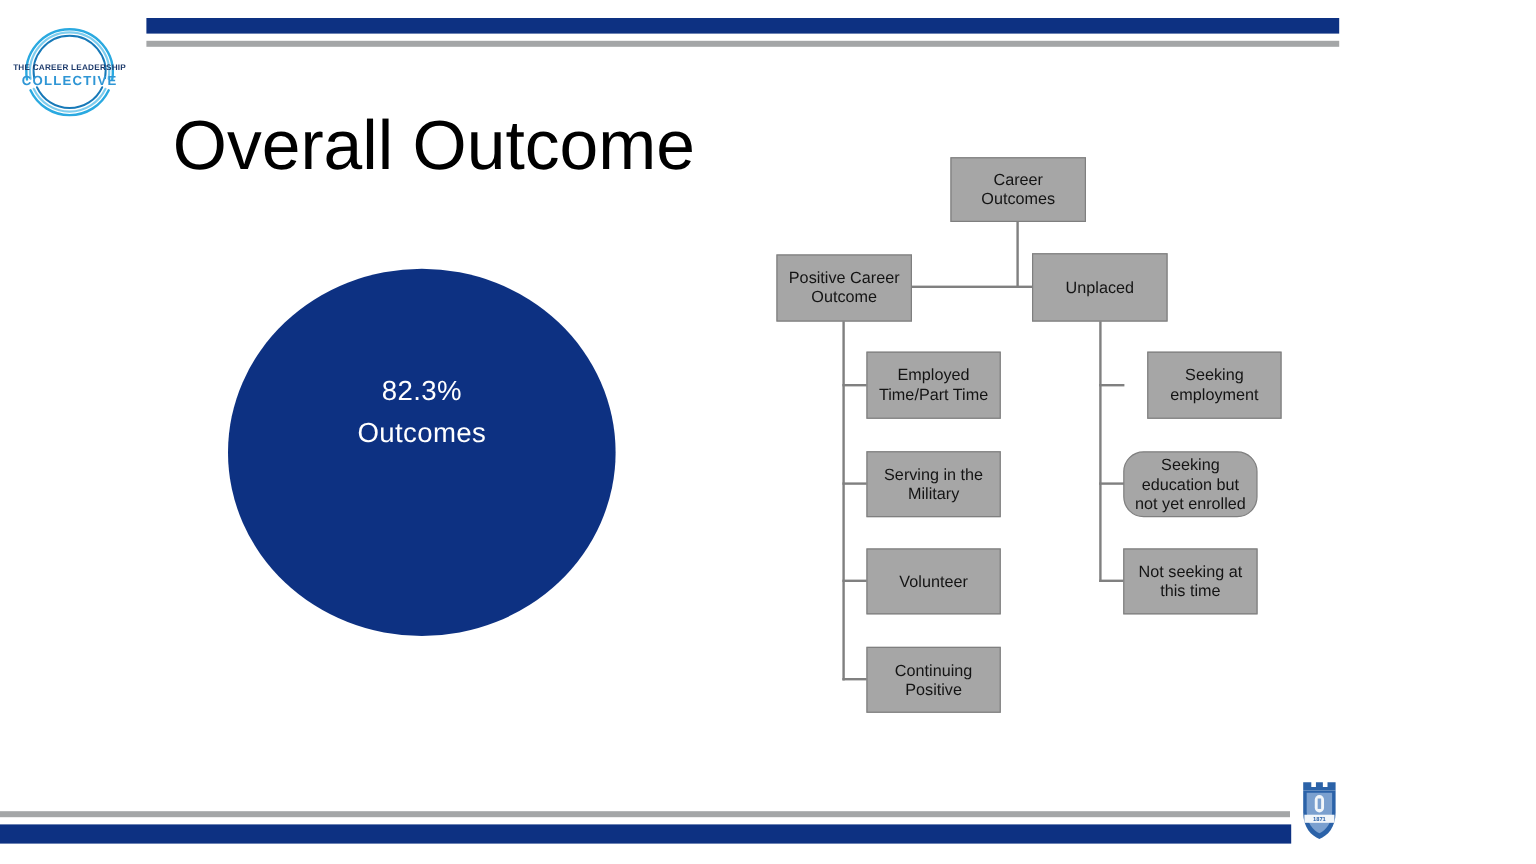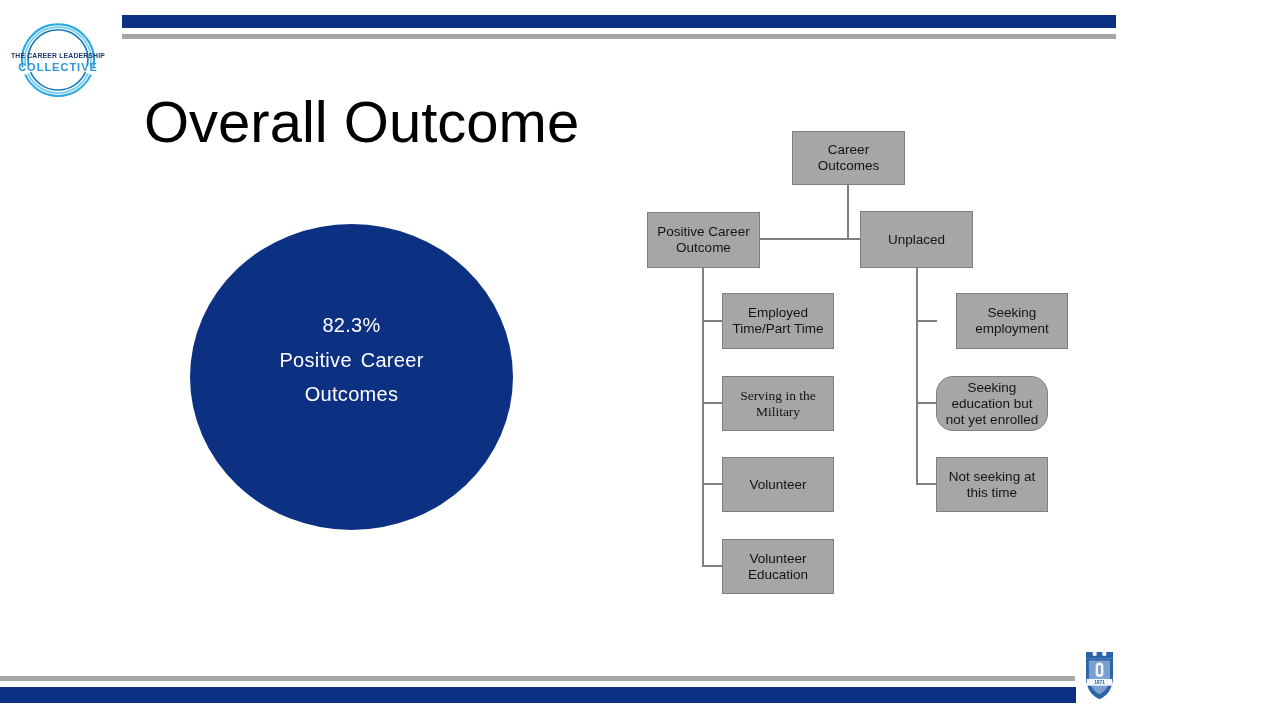--- a/index.html
+++ b/index.html
@@ -17,31 +17,31 @@
   .title{position:absolute;left:144px;top:70px;font-size:58px;line-height:64px;
          color:#000;font-weight:400;letter-spacing:0;white-space:nowrap;margin-top:20px;}
 
   
   .clc-logo{position:absolute;left:5px;top:18px;width:110px;height:84px;}
 
   
   .stat-circle{position:absolute;left:190px;top:224px;width:323px;height:306px;
                border-radius:50%;background:#0d3182;}
   .stat-text{position:absolute;top:84px;left:0;width:100%;text-align:center;
-             color:#fff;font-size:20px;line-height:34.5px;letter-spacing:.3px;word-spacing:3px;}
+             color:#fff;font-size:23px;line-height:34.5px;letter-spacing:.3px;word-spacing:3px;}
 
   
   .bx{position:absolute;box-sizing:border-box;background:#a6a6a6;border:1px solid #7f7f7f;
       display:flex;align-items:center;justify-content:center;text-align:center;
       font-size:13.5px;line-height:16px;color:#141414;padding:2px 5px;}
   .bx-root{left:792px;top:131px;width:113px;height:54px;}
   .bx-pos {left:647px;top:212px;width:113px;height:56px;}
   .bx-unp {left:860px;top:211px;width:113px;height:57px;}
   .bx-l1{left:722px;top:293px;width:112px;height:56px;}
-  .bx-l2{left:722px;top:376px;width:112px;height:55px;font-family:Liberation Serif, serif;}
+  .bx-l2{left:722px;top:376px;width:112px;height:55px;}
   .bx-l3{left:722px;top:457px;width:112px;height:55px;}
   .bx-l4{left:722px;top:539px;width:112px;height:55px;}
   .bx-r1{left:936px;top:293px;width:112px;height:56px;margin-left:20px;}
   .bx-r2{left:936px;top:376px;width:112px;height:55px;border-radius:17px;}
   .bx-r3{left:936px;top:457px;width:112px;height:55px;}
 
   
   .conn{position:absolute;background:#808080;}
   .c-v1{left:847px;top:185px;width:2px;height:55px;}
   .c-h1{left:760px;top:238px;width:101px;height:2px;}
@@ -78,21 +78,20 @@
     </g>
     <text x="53" y="40" text-anchor="middle" font-size="6.8" font-weight="bold" letter-spacing="0.2" fill="#1d3a6b">THE CAREER LEADERSHIP</text>
     <text x="53" y="53" text-anchor="middle" font-size="11" font-weight="600" letter-spacing="1" fill="#2f96d5">COLLECTIVE</text>
   </svg>
 
   <div class="title">Overall Outcome</div>
 
   <div class="stat-circle">
     <div class="stat-text">
       <div>82.3%</div>
-      <div>Positive Career</div>
       <div>Outcomes</div>
     </div>
   </div>
 
   <div class="conn c-v1"></div>
   <div class="conn c-h1"></div>
   <div class="conn c-v2"></div>
   <div class="conn c-v3"></div>
   <div class="conn c-sl y1"></div>
   <div class="conn c-sl y2"></div>
@@ -114,21 +113,21 @@
   <div class="bx bx-l1">
     <span>Employed Time/Part Time</span>
   </div>
   <div class="bx bx-l2">
     <span>Serving in the Military</span>
   </div>
   <div class="bx bx-l3">
     <span>Volunteer</span>
   </div>
   <div class="bx bx-l4">
-    <span>Volunteer Education</span>
+    <span>Continuing Positive</span>
   </div>
   <div class="bx bx-r1">
     <span>Seeking employment</span>
   </div>
   <div class="bx bx-r2">
     <span>Seeking education but not yet enrolled</span>
   </div>
   <div class="bx bx-r3">
     <span>Not seeking at this time</span>
   </div>

